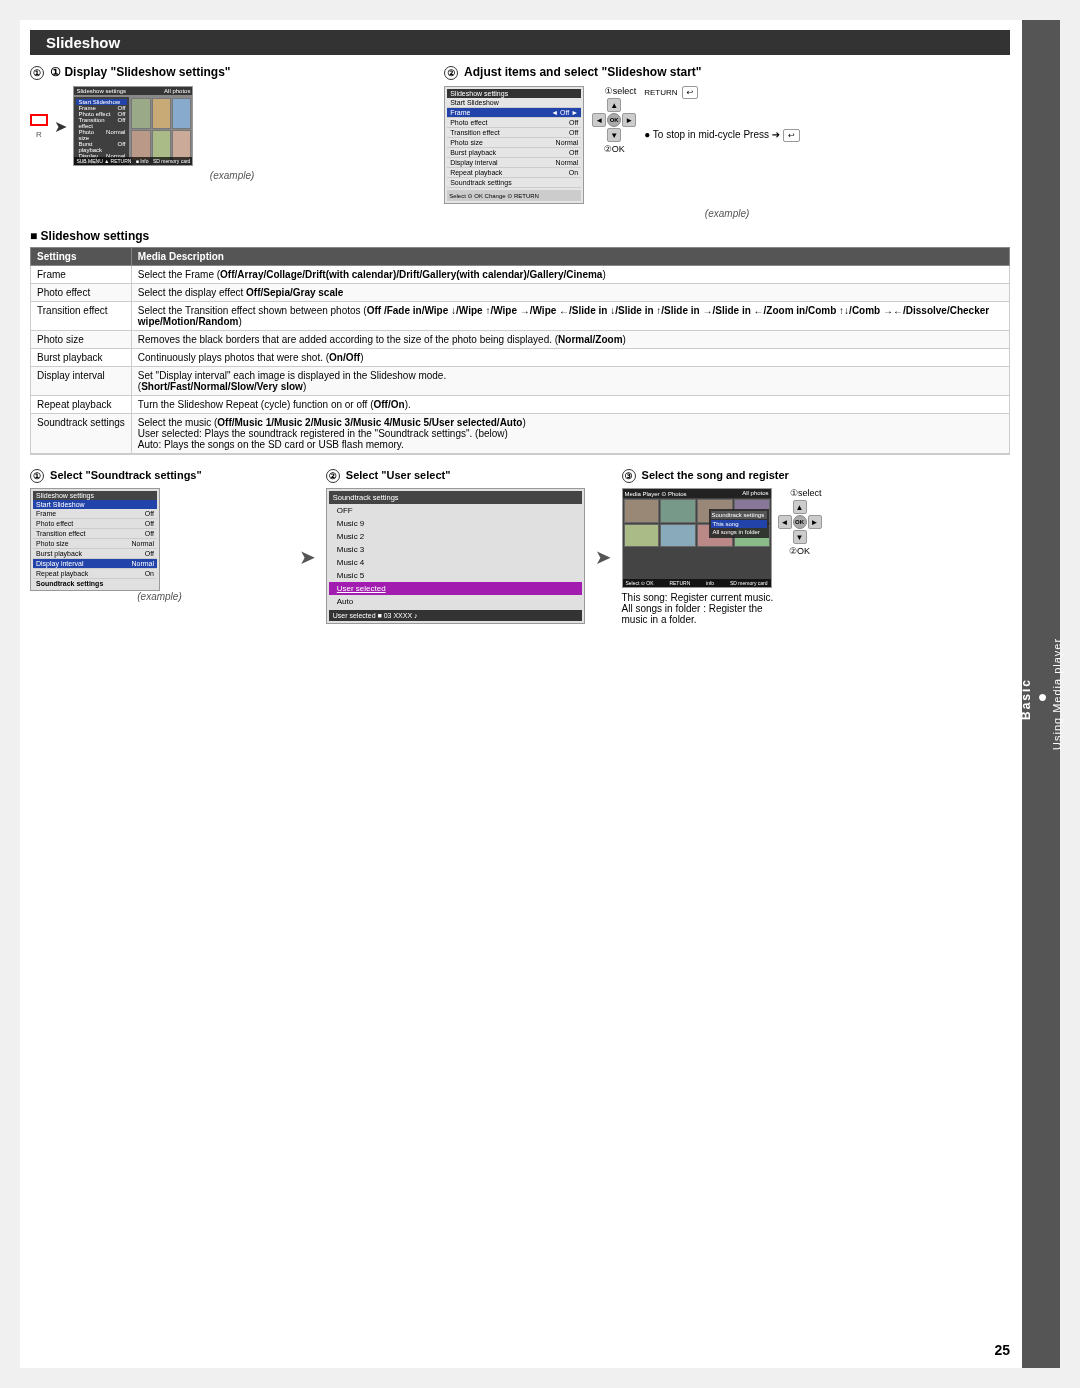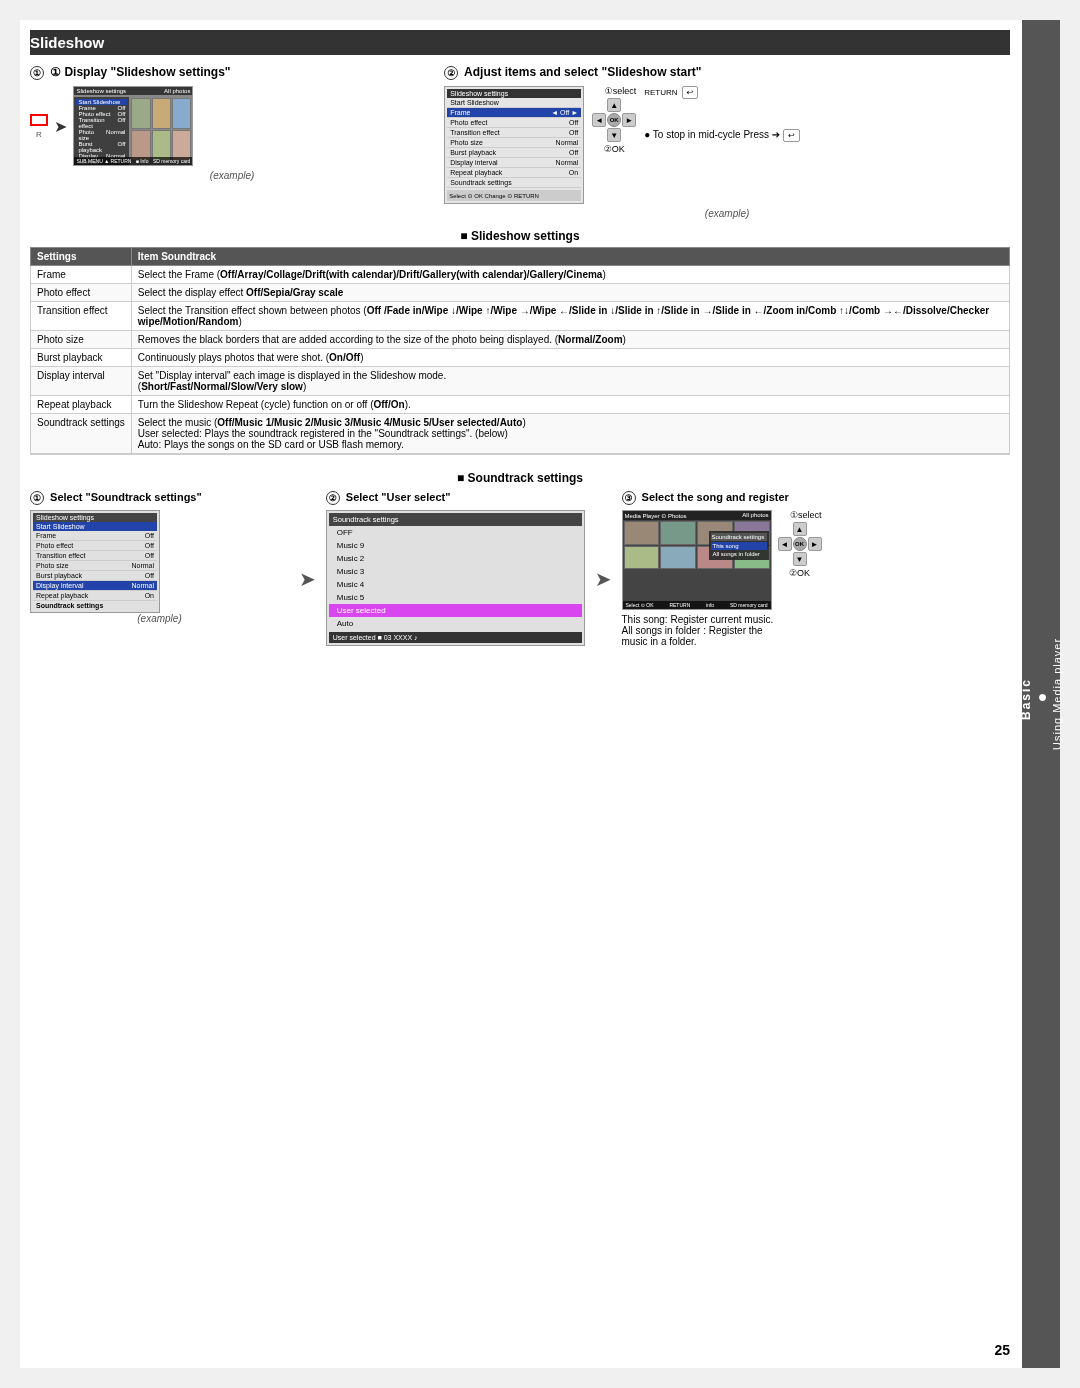--- a/index.html
+++ b/index.html
@@ -22,21 +22,21 @@
     .main-content {
       padding: 10px 10px 10px 10px;
       margin-right: 40px;
     }
     
     .section-header {
       background: #333;
       color: white;
       font-size: 15px;
       font-weight: bold;
-      padding: 4px 0;
+      padding: 4px 16px;
       margin-bottom: 10px;
     }
     
     .top-columns {
       display: flex;
       gap: 10px;
       margin-bottom: 10px;
     }
     .col-left {
       flex: 1;
@@ -101,21 +101,20 @@
       font-size: 10px;
       margin-top: 24px;
     }
     
     .settings-section-title {
       font-size: 12px;
       font-weight: bold;
       margin: 8px 0 4px 0;
       display: flex;
       align-items: center;
-      justify-content: center;
     }
     .settings-table {
       width: 100%;
       border-collapse: collapse;
       font-size: 10px;
       margin-bottom: 0;
     }
     .settings-table th {
       background: #555;
       color: white;
@@ -176,22 +175,23 @@
       background: #444;
       color: white;
       padding: 2px 4px;
       font-size: 7.5px;
     }
     .st-menu .st-item {
       padding: 2px 8px;
       font-size: 8px;
     }
     .st-menu .st-item.selected-item {
-      background: #d946ef;
-      color: white;
+      background: #a21caf;
+      color: white;
+      text-decoration: underline;
     }
     
     .sidebar {
       position: absolute;
       top: 0;
       right: 0;
       width: 38px;
       height: 100%;
       background: #555;
       display: flex;
@@ -539,21 +539,21 @@
     </div>
 
     <div class="settings-section-title">
       <span>■ Slideshow settings</span>
     </div>
 
     <table class="settings-table">
       <thead>
         <tr>
           <th>Settings</th>
-          <th>Item Soundtrack</th>
+          <th>Media Description</th>
         </tr>
       </thead>
       <tbody>
         <tr>
           <td>Frame</td>
           <td>Select the Frame (<span class="bold-text">Off/Array/Collage/Drift(with calendar)/Drift/Gallery(with calendar)/Gallery/Cinema</span>)</td>
         </tr>
         <tr>
           <td>Photo effect</td>
           <td>Select the display effect <span class="bold-text">Off/Sepia/Gray scale</span></td>
@@ -580,23 +580,20 @@
         </tr>
         <tr>
           <td>Soundtrack settings</td>
           <td>Select the music (<span class="bold-text">Off/Music 1/Music 2/Music 3/Music 4/Music 5/User selected/Auto</span>)<br>User selected: Plays the soundtrack registered in the "Soundtrack settings". (below)<br>Auto: Plays the songs on the SD card or USB flash memory.</td>
         </tr>
       </tbody>
     </table>
 
 
     <div class="soundtrack-section">
-      <div class="settings-section-title">
-        <span>■ Soundtrack settings</span>
-      </div>
 
       <div class="soundtrack-steps">
 
         <div class="step-col">
           <div class="step-title">
             <span class="circle-num">①</span>
             Select "Soundtrack settings"
           </div>
 
           <div style="border:1px solid #999;background:#e0e0e0;font-size:7px;padding:2px;width:130px;">

